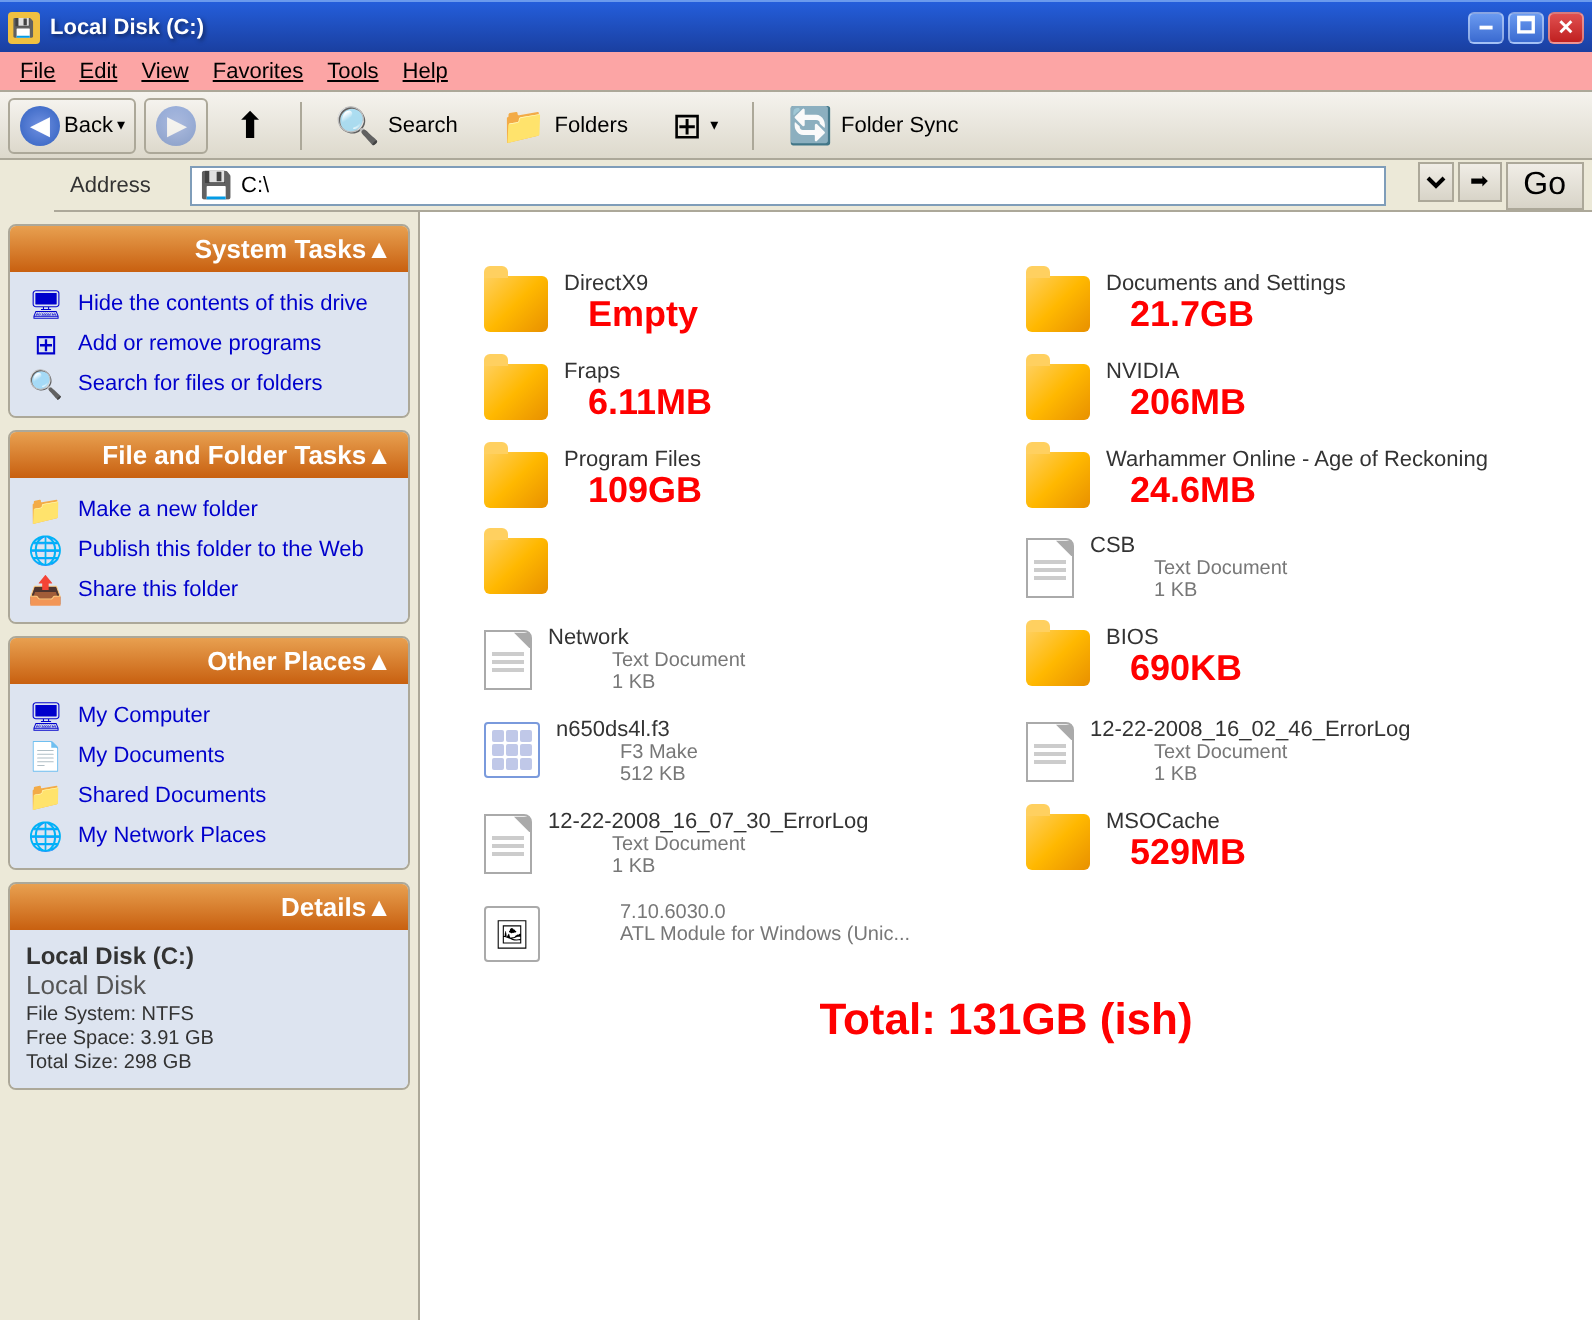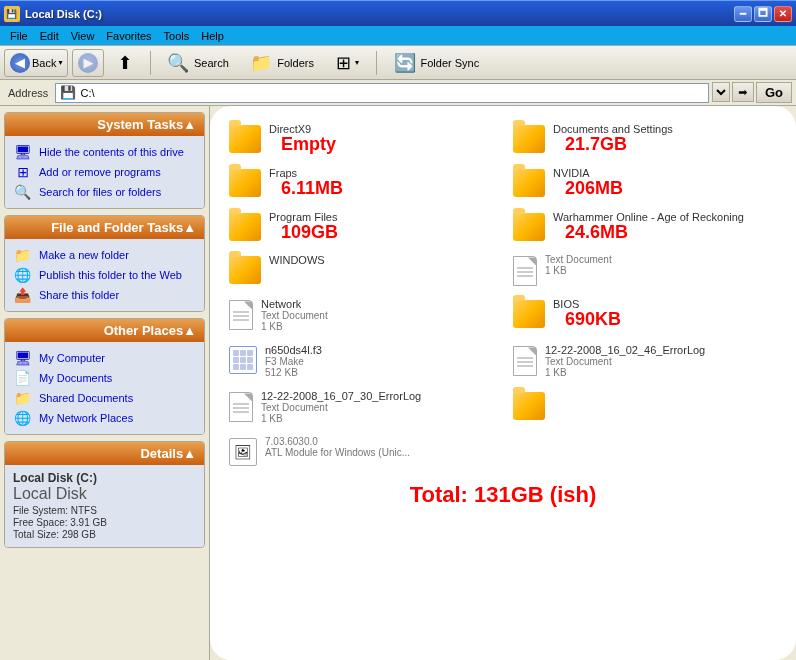--- a/index.html
+++ b/index.html
@@ -23,26 +23,27 @@
       width: 18px; height: 16px; border-radius: 3px; border: 1px solid rgba(255,255,255,0.4);
       display: flex; align-items: center; justify-content: center; font-size: 10px; font-weight: bold;
       cursor: pointer; color: white;
     }
     .tb-btn-min { background: linear-gradient(to bottom, #6a9af0, #3a6ad0); }
     .tb-btn-max { background: linear-gradient(to bottom, #6a9af0, #3a6ad0); }
     .tb-btn-close { background: linear-gradient(to bottom, #e05050, #c02020); }
 
     
     .menu-bar {
-      background: #0ea5e9;
+      background: #fca5a5;
       height: 20px;
       display: flex;
       align-items: center;
       padding: 0 4px;
       border-bottom: 1px solid #aca899;
+      text-decoration: underline;
     }
     .menu-item { padding: 2px 6px; font-size: 11px; cursor: pointer; }
 
     
     .toolbar {
       background: linear-gradient(to bottom, #f5f3ee, #ddd9cc);
       height: 34px;
       display: flex;
       align-items: center;
       padding: 0 4px;
@@ -70,37 +71,38 @@
     }
     .toolbar-icon { font-size: 18px; }
 
     
     .address-bar {
       background: #ece9d8;
       height: 26px;
       display: flex;
       align-items: center;
       padding: 0 4px;
-      gap: 3px;
+      gap: 16px;
       border-bottom: 1px solid #aca899;
+      margin-left: 27px;
     }
     .address-label { font-size: 11px; color: #333; padding: 0 4px; }
     .address-input {
       flex: 1; height: 20px; border: 1px solid #7f9db9; background: white;
       padding: 0 4px; font-size: 11px; display: flex; align-items: center;
     }
     .address-go-area { display: flex; gap: 2px; }
     .addr-arrow-btn {
       width: 22px; height: 20px; background: linear-gradient(to bottom, #f0ede6, #d8d4c8);
       border: 1px solid #aca899; display: flex; align-items: center; justify-content: center;
       cursor: pointer; font-size: 11px;
     }
     .go-btn {
       padding: 2px 8px; background: linear-gradient(to bottom, #f0ede6, #d8d4c8);
-      border: 1px solid #aca899; font-size: 13px; cursor: pointer; font-weight: bold;
+      border: 1px solid #aca899; font-size: 16px; cursor: pointer; font-weight: normal;
     }
 
     
     .main-layout {
       display: flex;
       height: calc(660px - 26px - 20px - 34px - 26px);
       overflow: hidden;
     }
 
     
@@ -134,30 +136,29 @@
     .panel-item {
       display: flex; align-items: center; gap: 6px;
       padding: 2px 4px; cursor: pointer; border-radius: 2px;
       font-size: 11px; color: #0000cc;
     }
     .panel-item-icon { font-size: 14px; width: 20px; text-align: center; }
 
     
     .details-content { background: #dde4f0; padding: 6px 8px; }
     .details-title { font-weight: bold; font-size: 12px; color: #333; }
-    .details-sub { font-size: 16px; color: #555; margin-bottom: 2px; }
+    .details-sub { font-size: 13px; color: #555; margin-bottom: 2px; }
     .details-line { font-size: 10px; color: #333; margin: 1px 0; }
 
     
     .file-area {
       flex: 1;
       background: white;
       overflow-y: auto;
-      padding: 13px;
-      border-radius: 21px;
+      padding: 26px;
     }
 
     .file-grid {
       display: grid;
       grid-template-columns: 1fr 1fr;
       gap: 4px 8px;
     }
 
     .file-item {
       display: flex;
@@ -234,21 +235,21 @@
       border-radius: 2px;
       flex-shrink: 0;
       margin-top: 2px;
       display: flex; align-items: center; justify-content: center;
       font-size: 14px;
     }
 
     .file-info { flex: 1; }
     .file-name { font-size: 11px; color: #333; }
     .file-size-big { font-size: 18px; font-weight: bold; color: red; line-height: 1.1; margin-left: 12px; }
-    .file-type { font-size: 10px; color: #777; }
+    .file-type { font-size: 10px; color: #777; margin-left: 32px; }
 
     .total-line {
       grid-column: 1 / -1;
       text-align: center;
       padding: 8px 16px;
       font-size: 22px;
       font-weight: bold;
       color: red;
     }
 
@@ -462,34 +463,32 @@
       <div class="file-item">
         <div class="folder-icon"></div>
         <div class="file-info">
           <div class="file-name">Warhammer Online - Age of Reckoning</div>
           <div class="file-size-big">24.6MB</div>
         </div>
       </div>
 
       <div class="file-item">
         <div class="folder-icon"></div>
-        <div class="file-info">
-          <div class="file-name">WINDOWS</div>
-        </div>
       </div>
 
       <div class="file-item">
         <div class="doc-icon">
           <div class="doc-icon-lines">
             <div class="doc-line"></div>
             <div class="doc-line"></div>
             <div class="doc-line"></div>
           </div>
         </div>
         <div class="file-info">
+          <div class="file-name">CSB</div>
           <div class="file-type">Text Document</div>
           <div class="file-type">1 KB</div>
         </div>
       </div>
 
       <div class="file-item">
         <div class="doc-icon">
           <div class="doc-icon-lines">
             <div class="doc-line"></div>
             <div class="doc-line"></div>
@@ -555,26 +554,30 @@
         </div>
         <div class="file-info">
           <div class="file-name">12-22-2008_16_07_30_ErrorLog</div>
           <div class="file-type">Text Document</div>
           <div class="file-type">1 KB</div>
         </div>
       </div>
 
       <div class="file-item">
         <div class="folder-icon"></div>
+        <div class="file-info">
+          <div class="file-name">MSOCache</div>
+          <div class="file-size-big">529MB</div>
+        </div>
       </div>
 
       <div class="file-item">
         <div class="dll-icon">🖼</div>
         <div class="file-info">
-          <div class="file-type">7.03.6030.0</div>
+          <div class="file-type">7.10.6030.0</div>
           <div class="file-type">ATL Module for Windows (Unic...</div>
         </div>
       </div>
 
       <div class="total-line">Total: 131GB (ish)</div>
 
     </div>
   </div>
 </div>
 

